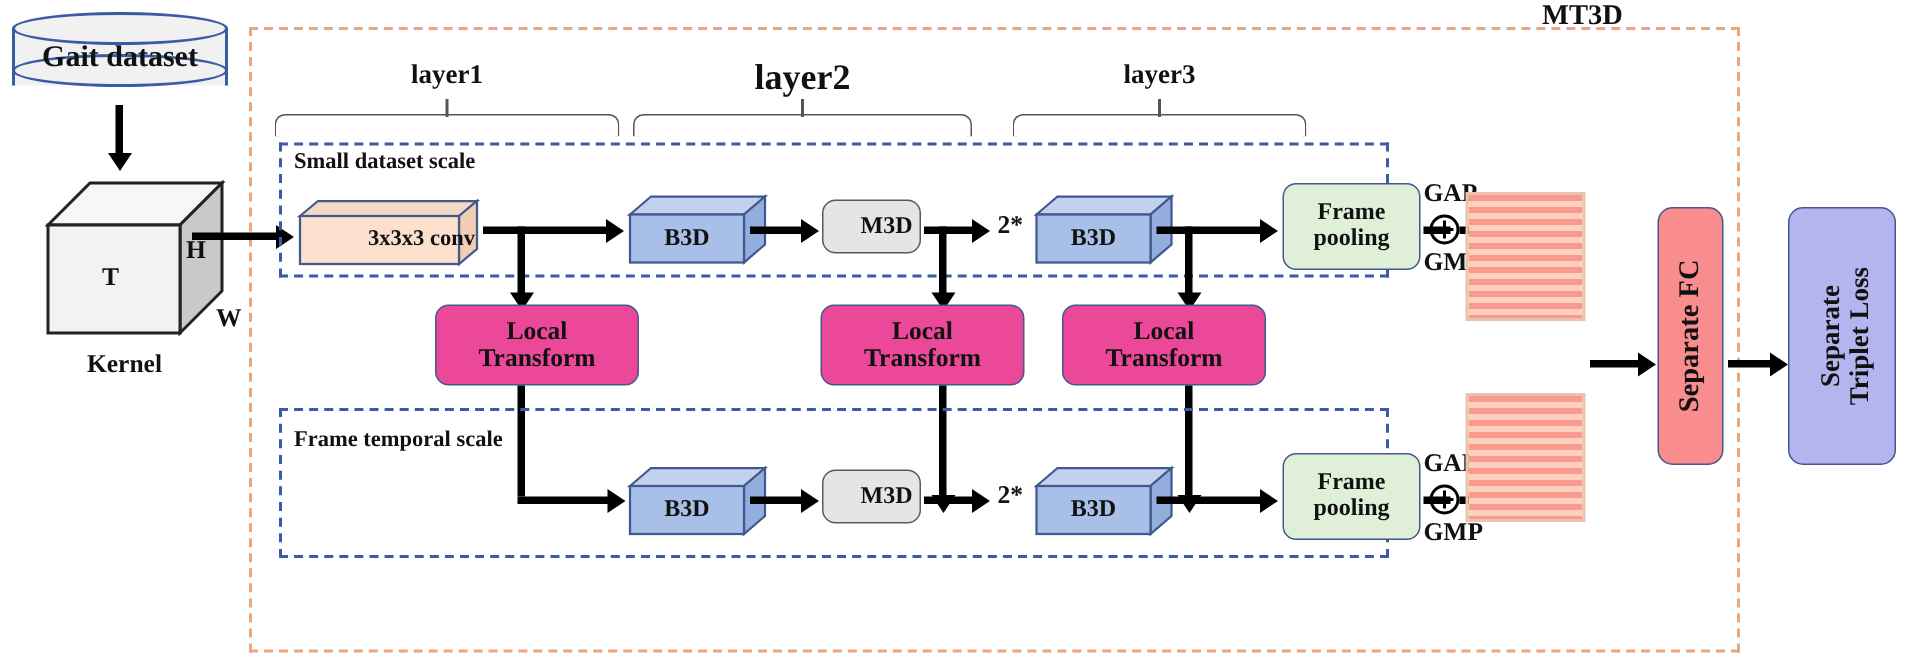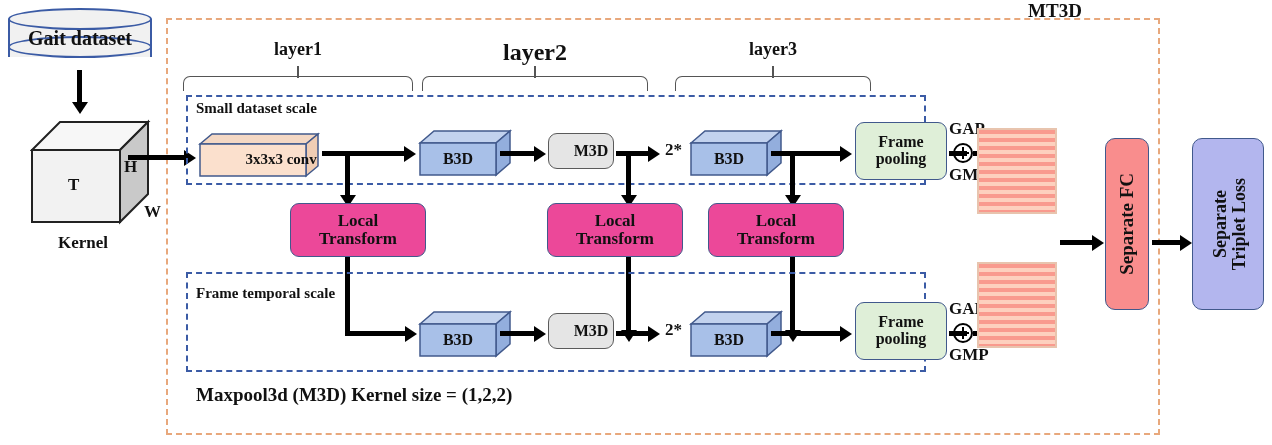--- a/index.html
+++ b/index.html
@@ -247,21 +247,20 @@
   <div class="lbl" style="left:949px;top:300px;font-size:17px;">GAP</div>
   <div class="lbl" style="left:949px;top:346px;font-size:17px;">GMP</div>
 
   <div class="ah" style="left:949px;top:331px;width:18px;"></div>
   <div class="plus" style="left:953px;top:323px;width:20px;height:20px;"></div>
   <div class="ah" style="left:973px;top:331px;width:16px;"></div>
   <div class="tri-r" style="left:980px;top:325.5px;"></div>
 
   <div class="fmap" style="left:977px;top:262px;width:80px;height:86px;"></div>
 
-  <div class="lbl" style="left:196px;top:385px;font-size:19px;">Maxpool3d (M3D)   Kernel size = (1,2,2)</div>
 
   <div class="ah" style="left:1060px;top:240px;width:36px;"></div>
   <div class="tri-r" style="left:1092px;top:234.5px;"></div>
 
   <div class="node fc" style="left:1105px;top:138px;width:44px;height:172px;font-size:19px;">
     <span class="vtext">Separate FC</span>
   </div>
 
   <div class="ah" style="left:1152px;top:240px;width:32px;"></div>
   <div class="tri-r" style="left:1180px;top:234.5px;"></div>

